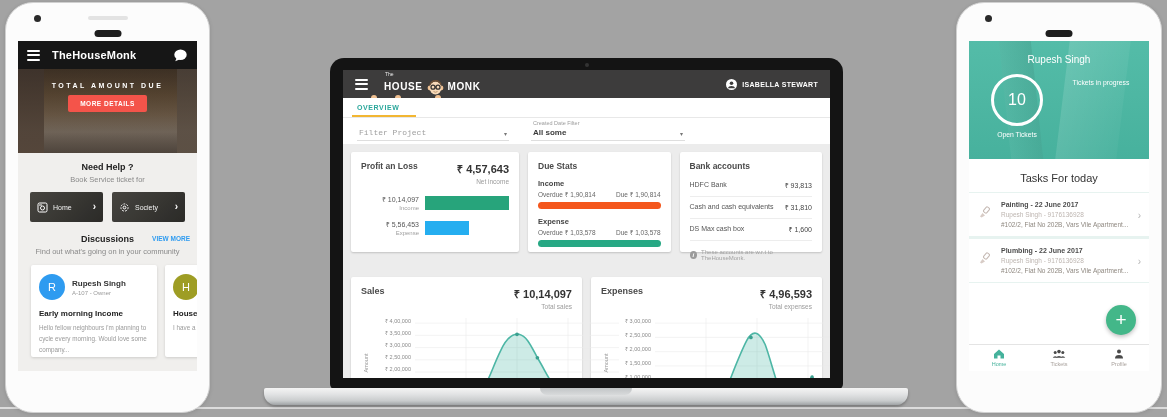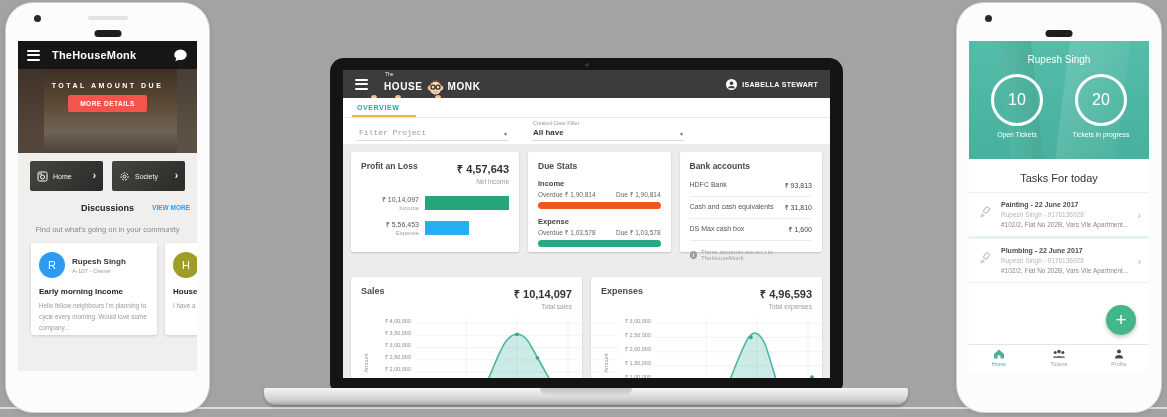--- a/index.html
+++ b/index.html
@@ -37,21 +37,21 @@
   .lp-help-title { font-size:9px; font-weight:bold; color:#222; }
   .lp-help-sub { font-size:7.5px; color:#8a8a8a; margin-top:3px; }
   .lp-btn-row { display:flex; gap:9px; padding:8px 12px 0 12px; }
   .lp-dark-btn { flex:1; height:30px; border-radius:2px; display:flex; align-items:center; padding:0 7px; gap:5px; cursor:pointer;
         background:linear-gradient(135deg,#4d4b46 0%, #3b3a36 60%, #2f2e2b 100%); box-shadow:inset 0 0 0 40px rgba(0,0,0,.08); }
   .lp-dark-btn .lbl { color:#f2f2f2; font-size:7px; }
   .lp-dark-btn .chev { margin-left:auto; color:#fff; font-size:10px; font-weight:bold; line-height:1; }
   .lp-disc-head { position:relative; margin-top:12px; text-align:center; }
   .lp-disc-title { font-size:9px; font-weight:bold; color:#222; }
   .lp-viewmore { position:absolute; right:7px; top:1px; font-size:6.5px; font-weight:bold; color:#2e9bf0; cursor:pointer; }
-  .lp-disc-sub { text-align:center; font-size:7.5px; color:#8a8a8a; margin-top:12px; }
+  .lp-disc-sub { text-align:center; font-size:7.5px; color:#8a8a8a; margin-top:3px; }
   .lp-cards { display:flex; gap:8px; margin:9px 0 0 13px; }
   .lp-card { flex:0 0 126px; background:#fff; border-radius:2px; box-shadow:0 1px 3px rgba(0,0,0,.15); padding:9px 8px; height:92px; }
   .lp-card-top { display:flex; gap:7px; align-items:center; }
   .avatar { width:26px; height:26px; border-radius:50%; color:#fff; font-size:11px; display:flex; align-items:center; justify-content:center; }
   .lp-card .nm { font-size:8px; font-weight:bold; color:#333; }
   .lp-card .mt { font-size:6px; color:#9a9a9a; margin-top:2px; }
   .lp-card .tt { font-size:8px; font-weight:bold; color:#222; margin-top:9px; }
   .lp-card .bd { font-size:6.3px; color:#9a9a9a; margin-top:4px; line-height:1.75; }
 
   
@@ -167,20 +167,24 @@
           <ellipse cx="7.5" cy="5.8" rx="6.2" ry="5.2" fill="#fff"></ellipse>
           <path d="M3.5 9.5 L2.2 12.3 L6.5 10.6 Z" fill="#fff"></path>
         </svg>
       </div>
 
       <div class="lp-hero">
         <div class="lp-hero-label">TOTAL AMOUNT DUE</div>
         <div class="lp-hero-btn">MORE DETAILS</div>
       </div>
 
+      <div class="lp-help">
+        <div class="lp-help-title">Need Help ?</div>
+        <div class="lp-help-sub">Book Service ticket for</div>
+      </div>
       <div class="lp-btn-row">
         <div class="lp-dark-btn">
           <svg width="11" height="11" viewBox="0 0 11 11">
             <rect x="1" y="1" width="9" height="9" rx="1.5" fill="none" stroke="#fff" stroke-width="1"></rect>
             <circle cx="5.5" cy="6" r="2" fill="none" stroke="#fff" stroke-width="1"></circle>
             <line x1="2" y1="3" x2="5" y2="3" stroke="#fff" stroke-width="1"></line>
           </svg>
           <span class="lbl">Home</span>
           <span class="chev">›</span>
         </div>
@@ -271,21 +275,21 @@
         <div class="lt-tab-underline"></div>
       </div>
 
       <div class="lt-filters">
         <div class="lt-select">
           <div class="sel-placeholder">Filter Project</div>
           <span class="caret">▾</span>
         </div>
         <div class="lt-select">
           <div class="sel-label">Created Date Filter</div>
-          <div class="sel-value">All have</div>
+          <div class="sel-value">All some</div>
           <span class="caret">▾</span>
         </div>
       </div>
 
       <div class="lt-content">
         <div class="cardrow row1">
 
           <div class="card">
             <div class="card-head">
               <div class="card-title">Profit an Loss</div>
@@ -452,21 +456,20 @@
     <div class="phone-screen" style="background:#fff;">
 
       <div class="rp-header">
         <div class="rp-name">Rupesh Singh</div>
         <div class="rp-circles">
           <div class="rp-stat">
             <div class="rp-circle">10</div>
             <div class="rp-stat-label">Open Tickets</div>
           </div>
           <div class="rp-stat">
-            <div class="rp-circle">20</div>
             <div class="rp-stat-label">Tickets in progress</div>
           </div>
         </div>
       </div>
 
       <div class="rp-tasks-title">Tasks For today</div>
 
       <div class="rp-tasklist">
         <div class="rp-task">
           <svg class="rp-task-icon" width="13" height="13" viewBox="0 0 13 13">

